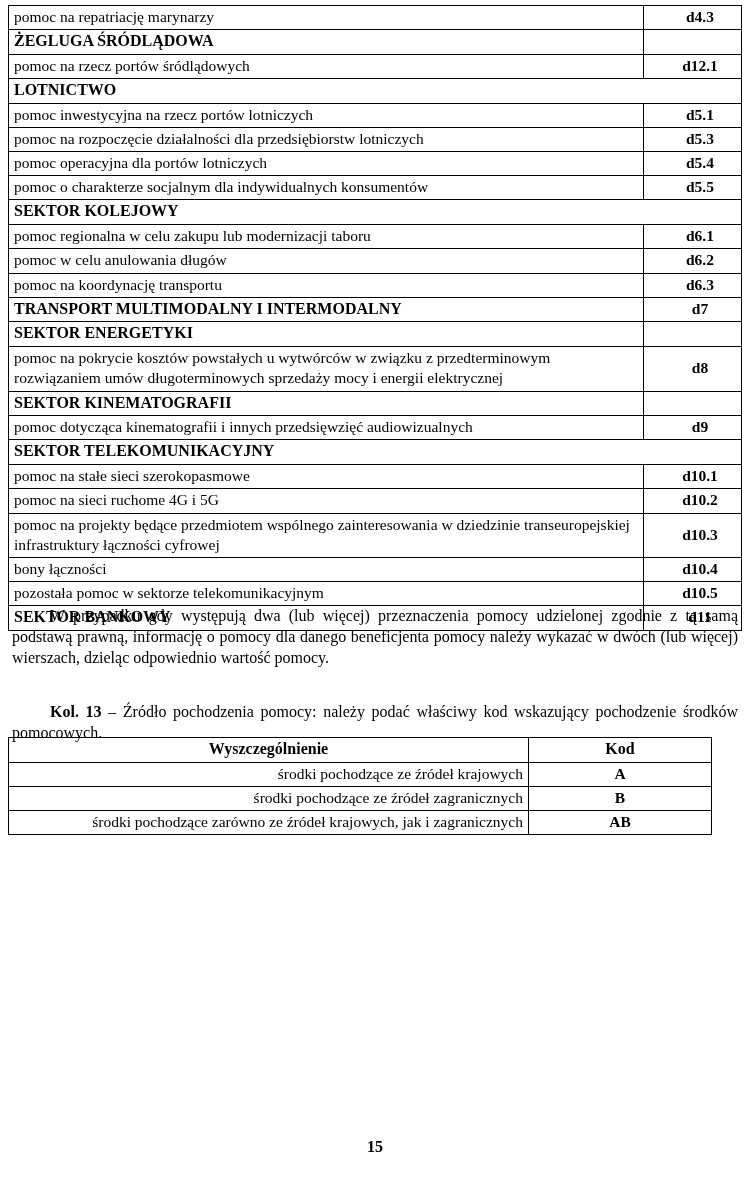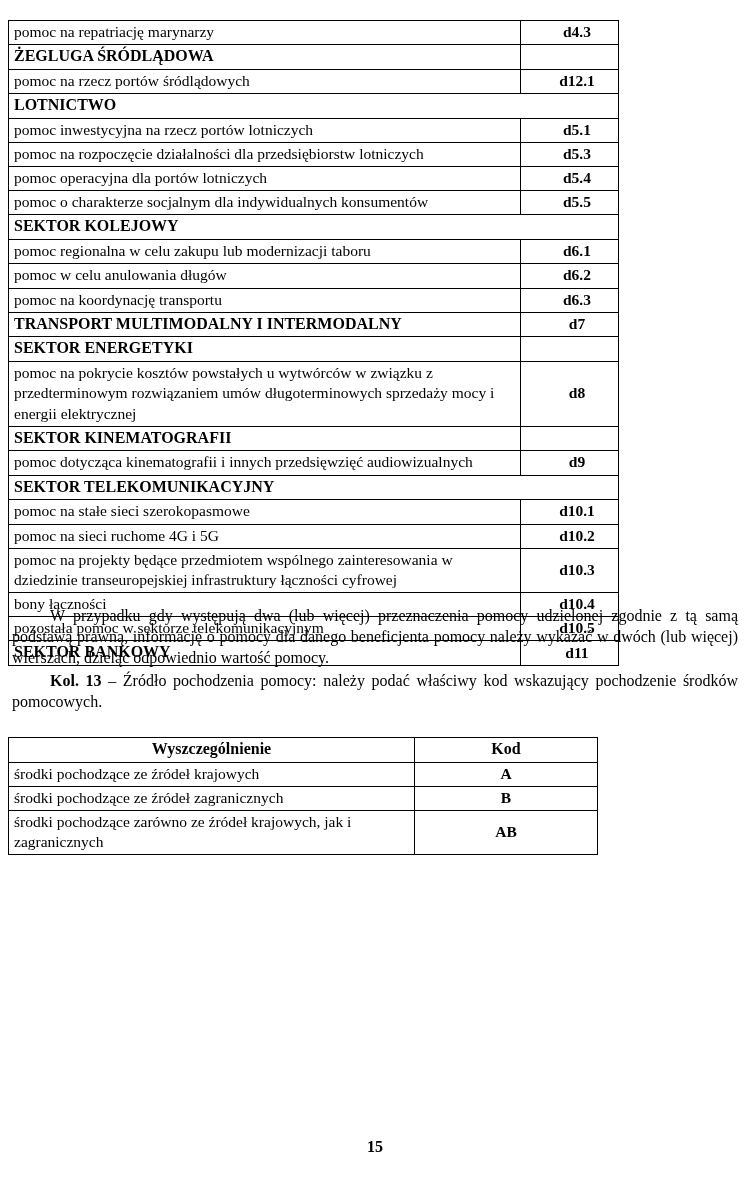--- a/index.html
+++ b/index.html
@@ -33,22 +33,22 @@
     padding: 1px 5px 2px 5px;
     font-size: 15.5px;
     line-height: 1.30;
     vertical-align: middle;
     word-wrap: break-word;
   }
   
   #aid-purpose-table {
     position: absolute;
     left: 8px;
-    top: 20px;
-    width: 611px;
+    top: 5px;
+    width: 734px;
   }
   #aid-purpose-table td.desc {
     text-align: left;
   }
   #aid-purpose-table td.code {
     text-align: center;
     font-weight: bold;
     width: 72px;
     padding-left: 20px;
   }
@@ -68,33 +68,33 @@
     text-justify: inter-word;
     text-indent: 38px;
   }
   #note-multiple-purposes {
     left: 12px;
     top: 589px;
     width: 726px;
   }
   #note-kol13 {
     left: 12px;
-    top: 654px;
+    top: 685px;
     width: 726px;
   }
   .b { font-weight: bold; }
   
   #aid-source-table {
     position: absolute;
     left: 8px;
     top: 737px;
-    width: 590px;
+    width: 704px;
   }
   #aid-source-table td.desc {
-    text-align: left;
+    text-align: right;
     font-size: 15.5px;
   }
   #aid-source-table td.code {
     text-align: center;
     font-weight: bold;
     width: 172px;
   }
   #aid-source-table tr.header td {
     text-align: center;
     font-weight: bold;

